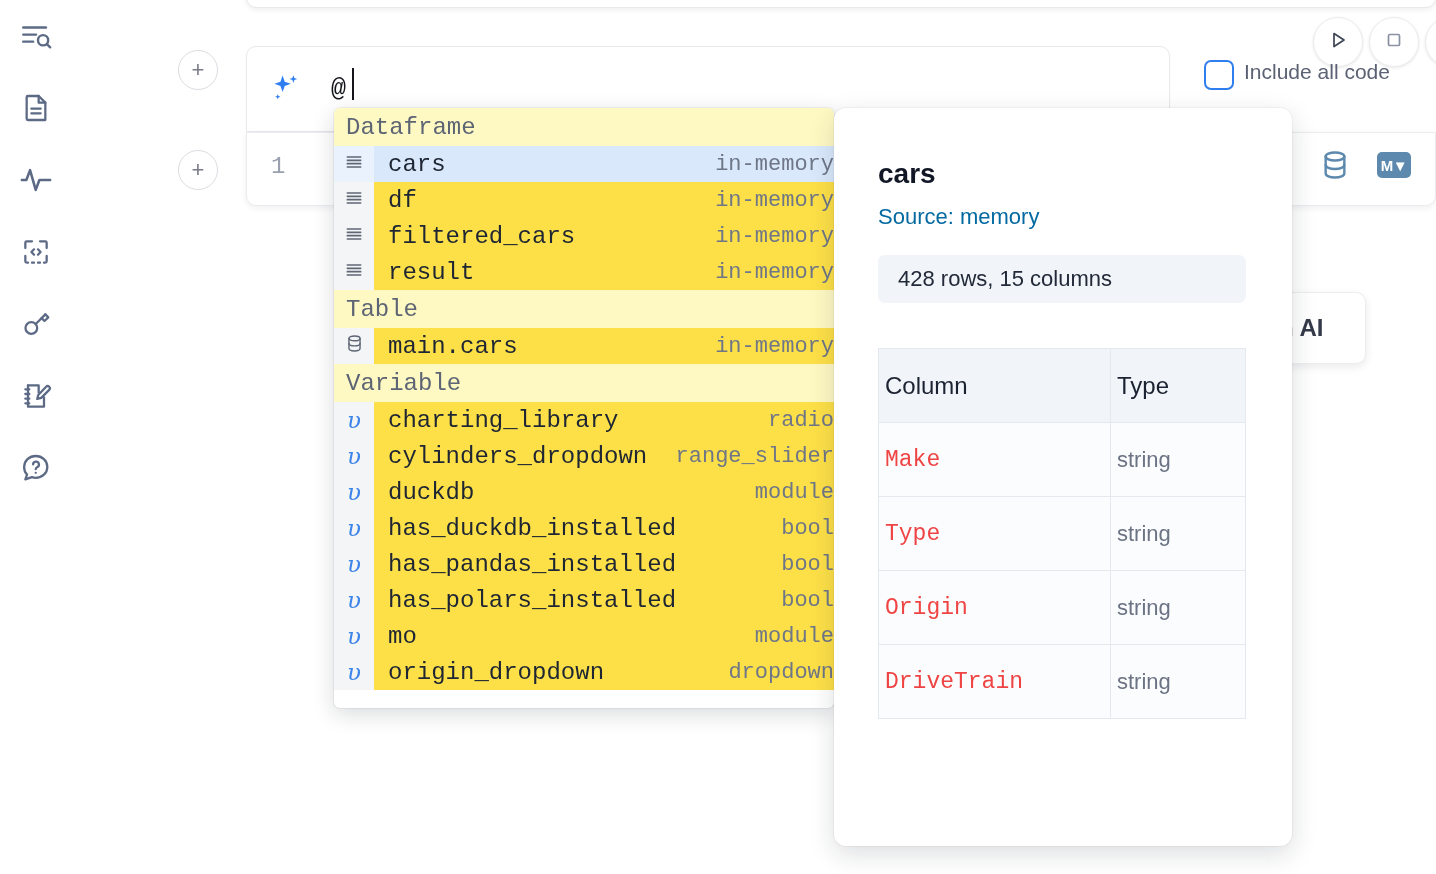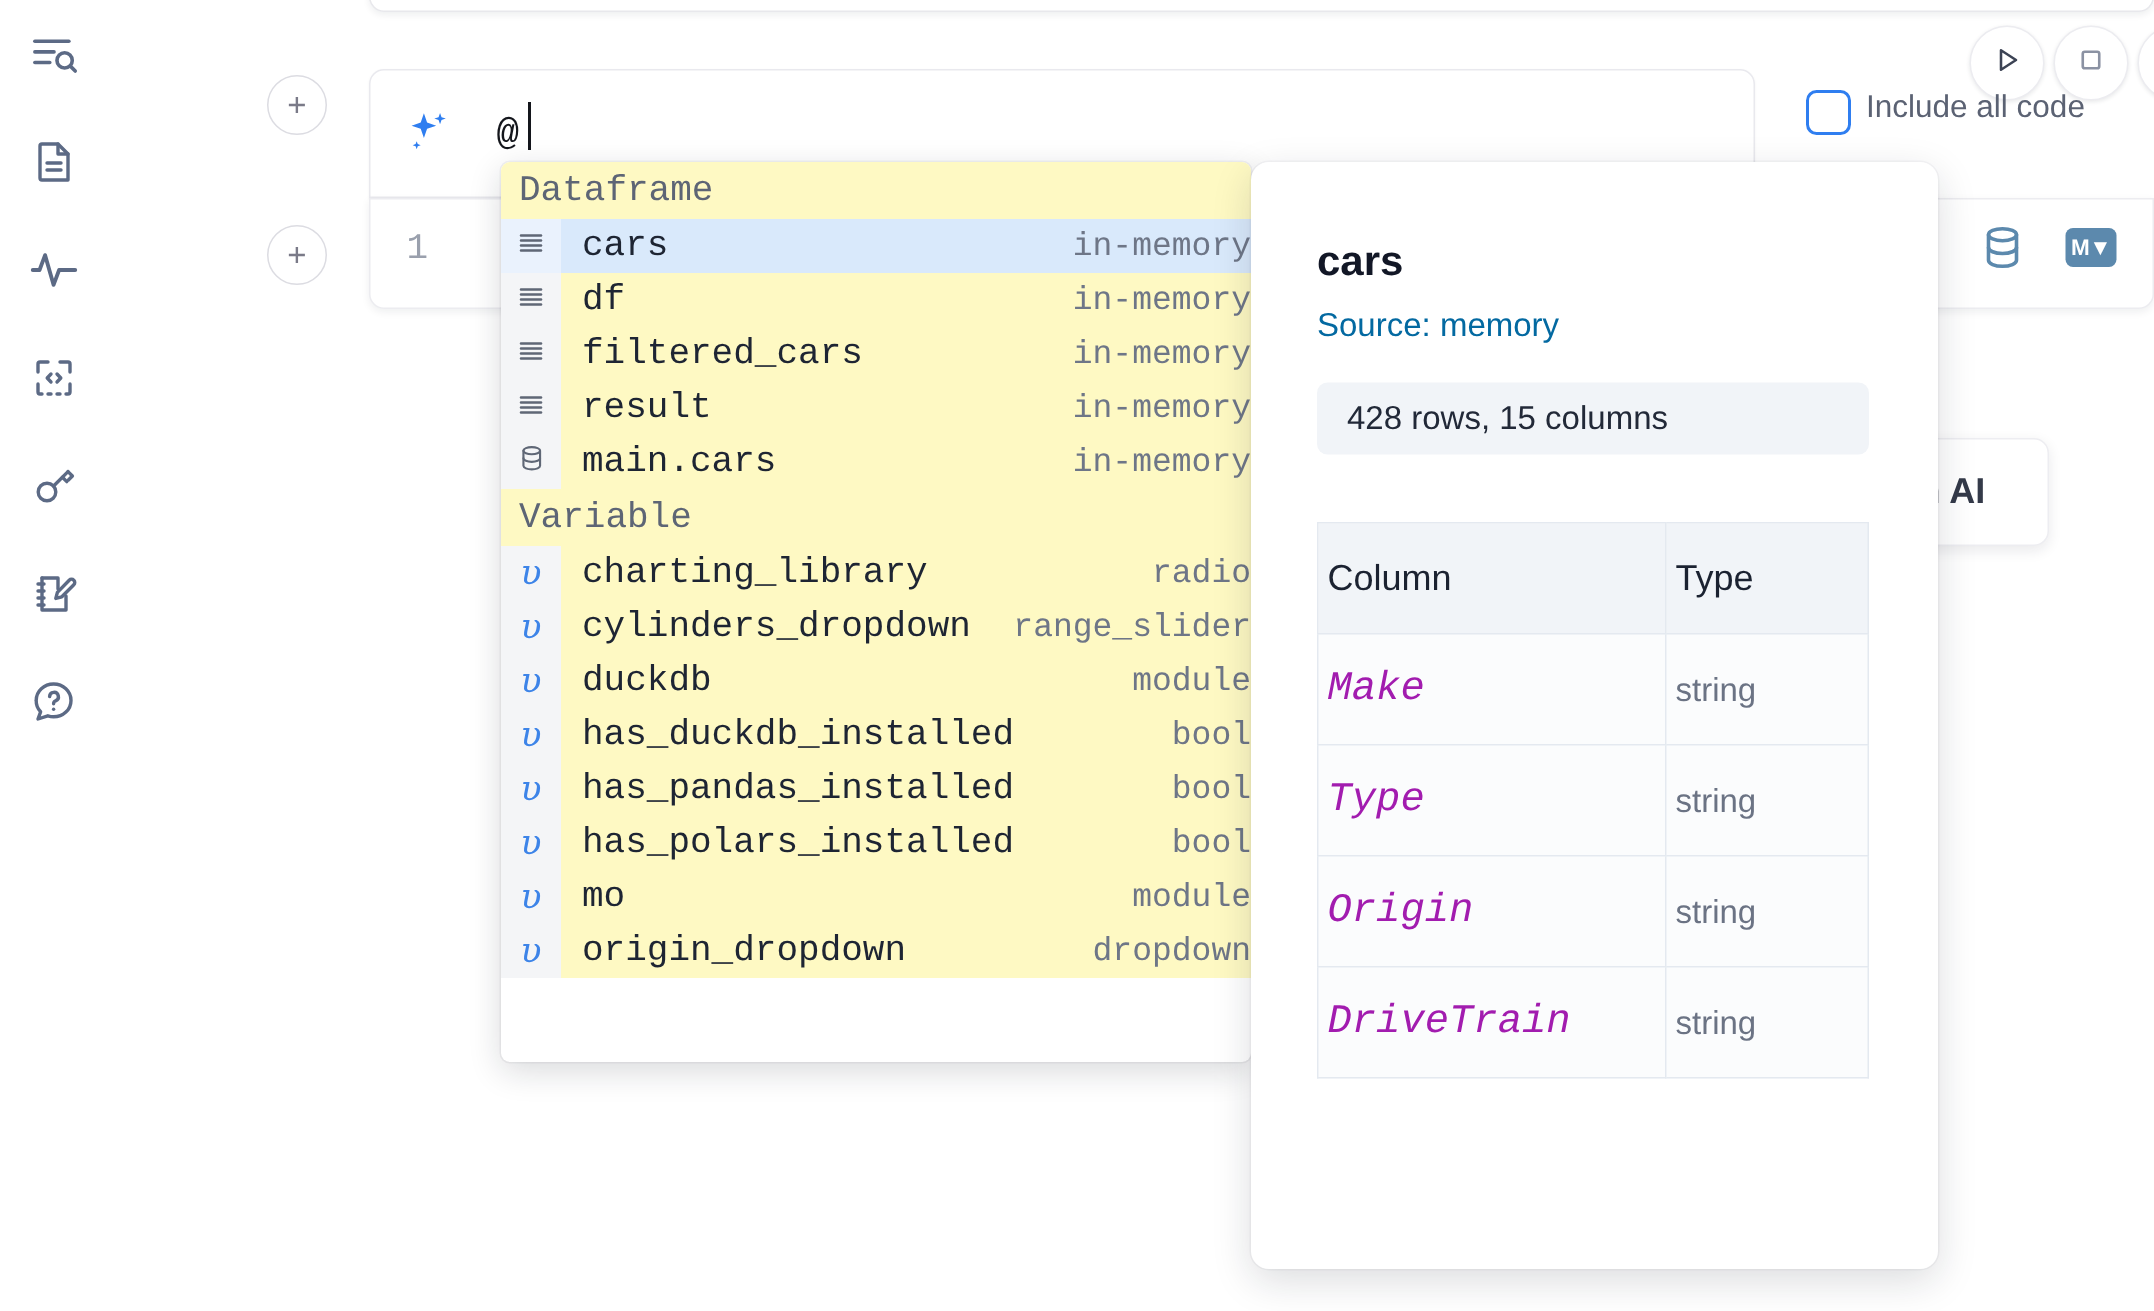--- a/index.html
+++ b/index.html
@@ -108,21 +108,21 @@
     background: #ffffff; border-radius: 6px;
     box-shadow: 0 6px 22px rgba(20,25,40,.16), 0 0 0 1px rgba(20,25,40,.05);
     overflow: hidden;
   }
   .ac-group {
     height: 38px; background: #fef9c3; color: #5d6575;
     font-family: "Liberation Mono", monospace; font-size: 24px;
     display: flex; align-items: center; padding-left: 12px; text-align: center;
   }
   .ac-row {
-    height: 36px; display: flex; align-items: center; cursor: pointer; background: #fef9c3;
+    height: 36px; display: flex; align-items: center; cursor: pointer; background: #fde047;
     font-family: "Liberation Mono", monospace;
   }
   .ac-row.sel { background: #d9e9fb; }
   .ac-gutter {
     width: 40px; min-width: 40px; height: 36px; background: #f4f5f7;
     display: flex; align-items: center; justify-content: center;
   }
   .ac-row.sel .ac-gutter { background: #eaf2fd; }
   .ac-name { flex: 1; padding-left: 14px; font-size: 24px; color: #1e2533; white-space: nowrap; }
   .ac-meta { font-size: 22px; color: #6e7687; padding-right: 0; white-space: nowrap; }
@@ -141,21 +141,21 @@
     position: absolute; left: 44px; top: 147px; width: 368px; height: 48px;
     background: #f1f4f8; border-radius: 7px;
     display: flex; align-items: center; padding-left: 20px;
     font-size: 22px; color: #222938; text-align: right;
   }
   .dtable { position: absolute; left: 44px; top: 240px; width: 368px; border-collapse: collapse; }
   .dtable th, .dtable td {
     border: 1px solid #e4e9f0; height: 74px; text-align: left; padding-left: 6px; font-weight: 400;
   }
   .dtable th { background: #f1f4f8; font-size: 24px; color: #1b2231; }
-  .dtable td.col-name { font-family: "Liberation Mono", monospace; font-size: 27px; color: #a21caf; background:#fbfcfd;font-style:italic; }
+  .dtable td.col-name { font-family: "Liberation Mono", monospace; font-size: 23px; color: #ef4444; background:#fbfcfd; }
   .dtable td.col-type { font-size: 22px; color: #6b7384; background:#fbfcfd; }
   .dtable th:first-child, .dtable td:first-child { width: 232px; }
 </style>
 </head>
 <body>
 
 <div id="root">
 
   <div class="rail">
 
@@ -342,20 +342,21 @@
           <span><svg width="20" height="20" viewBox="0 0 24 24" fill="none" stroke="#5f6776" stroke-width="2" stroke-linecap="round">
               <path d="M4 6h16"></path>
               <path d="M4 10h16"></path>
               <path d="M4 14h16"></path>
               <path d="M4 18h16"></path>
             </svg></span>
         </span>
         <span class="ac-name">result</span>
         <span class="ac-meta">in-memory</span>
       </div>
+      <div class="ac-group">Table</div>
       <div class="ac-row">
         <span class="ac-gutter">
           <span><svg width="19" height="19" viewBox="0 0 24 24" fill="none" stroke="#5f6776" stroke-width="1.8" stroke-linecap="round" stroke-linejoin="round">
               <ellipse cx="12" cy="5.6" rx="7" ry="3"></ellipse>
               <path d="M5 5.6v12.8c0 1.65 3.13 3 7 3s7-1.35 7-3V5.6"></path>
               <path d="M5 12c0 1.65 3.13 3 7 3s7-1.35 7-3"></path>
             </svg></span>
         </span>
         <span class="ac-name">main.cars</span>
         <span class="ac-meta">in-memory</span>

